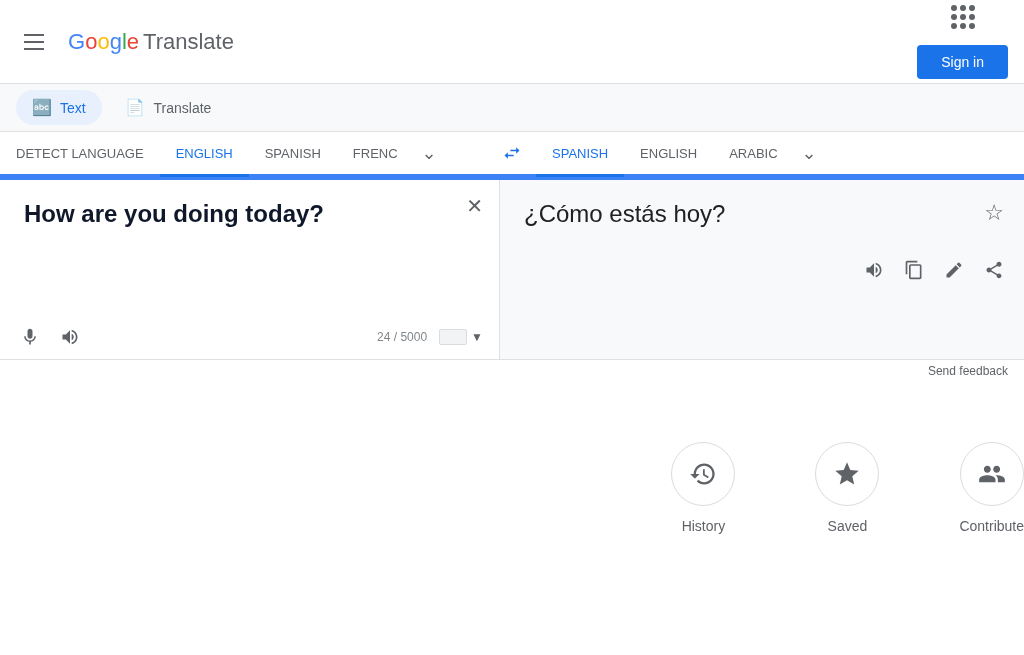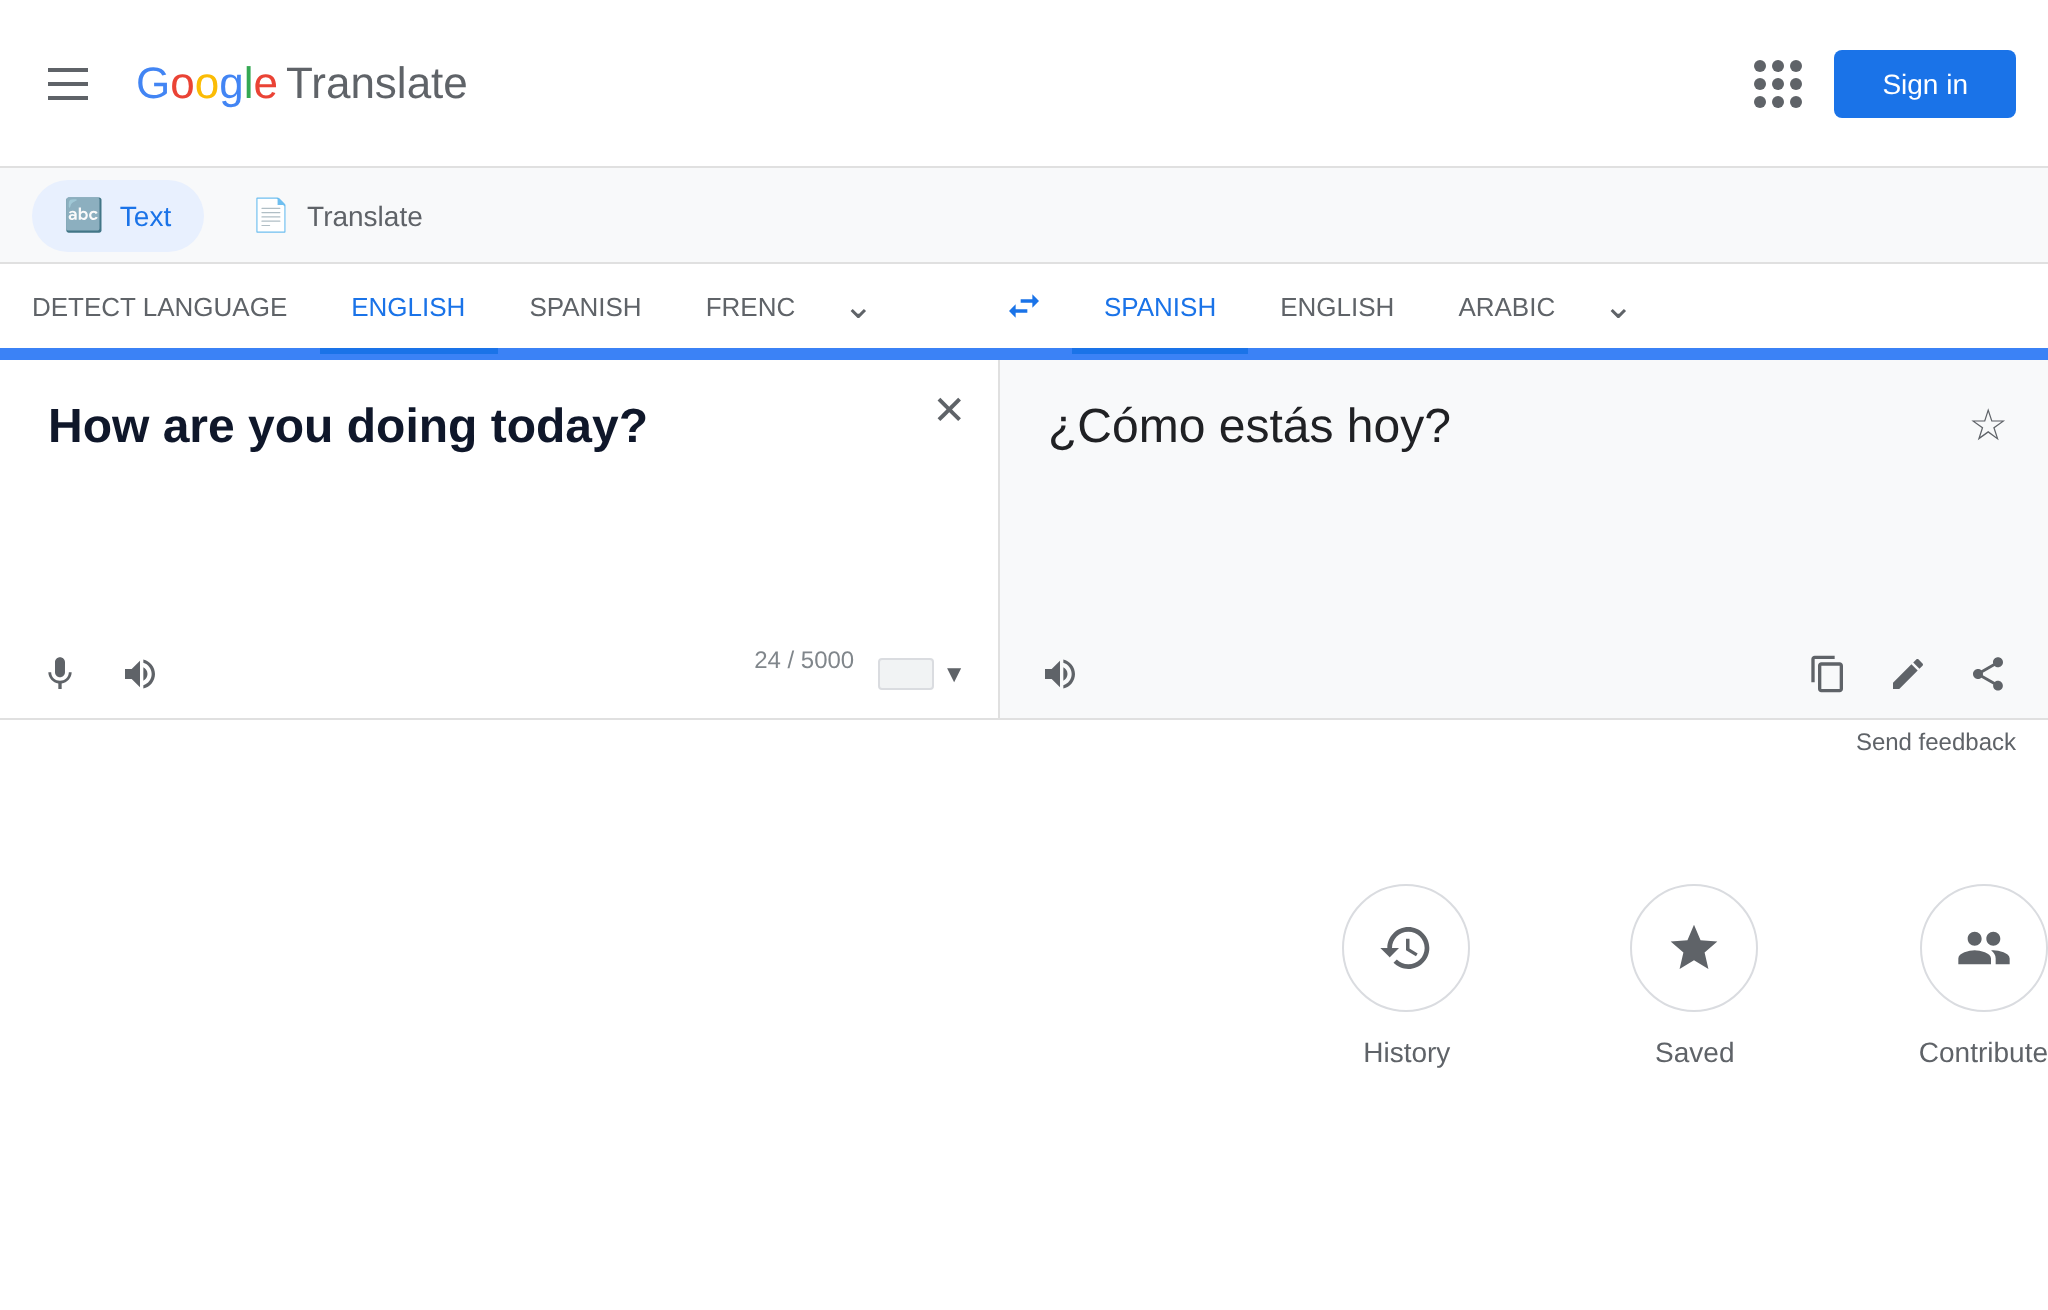--- a/index.html
+++ b/index.html
@@ -47,20 +47,21 @@
     .logo-o2 { color: #FBBC05; }
     .logo-g2 { color: #4285F4; }
     .logo-l { color: #34A853; }
     .logo-e { color: #EA4335; }
     .logo-translate { color: #5f6368; font-size: 22px; }
 
     .header-right {
       display: flex;
       align-items: center;
       gap: 16px;
+      flex-direction: column;
     }
     .grid-icon {
       width: 24px;
       height: 24px;
       display: grid;
       grid-template-columns: repeat(3, 6px);
       grid-template-rows: repeat(3, 6px);
       gap: 3px;
       cursor: pointer;
     }
@@ -194,21 +195,21 @@
       flex: 0 0 500px;
       border-right: 1px solid #e0e0e0;
       display: flex;
       flex-direction: column;
       position: relative;
       background: #fff;
     }
     .panel-target {
       flex: 1;
       display: flex;
-      flex-direction: column;
+      flex-direction: row;
       background: #f8f9fa;
     }
     .source-text-area {
       flex: 1;
       padding: 20px 48px 0 24px;
       font-size: 24px;
       color: #0f172a;
       font-weight: 700;
     }
     .clear-btn {
@@ -217,20 +218,21 @@
       right: 16px;
       background: none;
       border: none;
       cursor: pointer;
       color: #5f6368;
       font-size: 20px;
       line-height: 1;
     }
     .source-controls {
       display: flex;
+      align-items: center;
       padding: 8px 16px;
       gap: 12px;
     }
     .icon-btn {
       background: none;
       border: none;
       cursor: pointer;
       color: #5f6368;
       font-size: 18px;
       padding: 4px;

